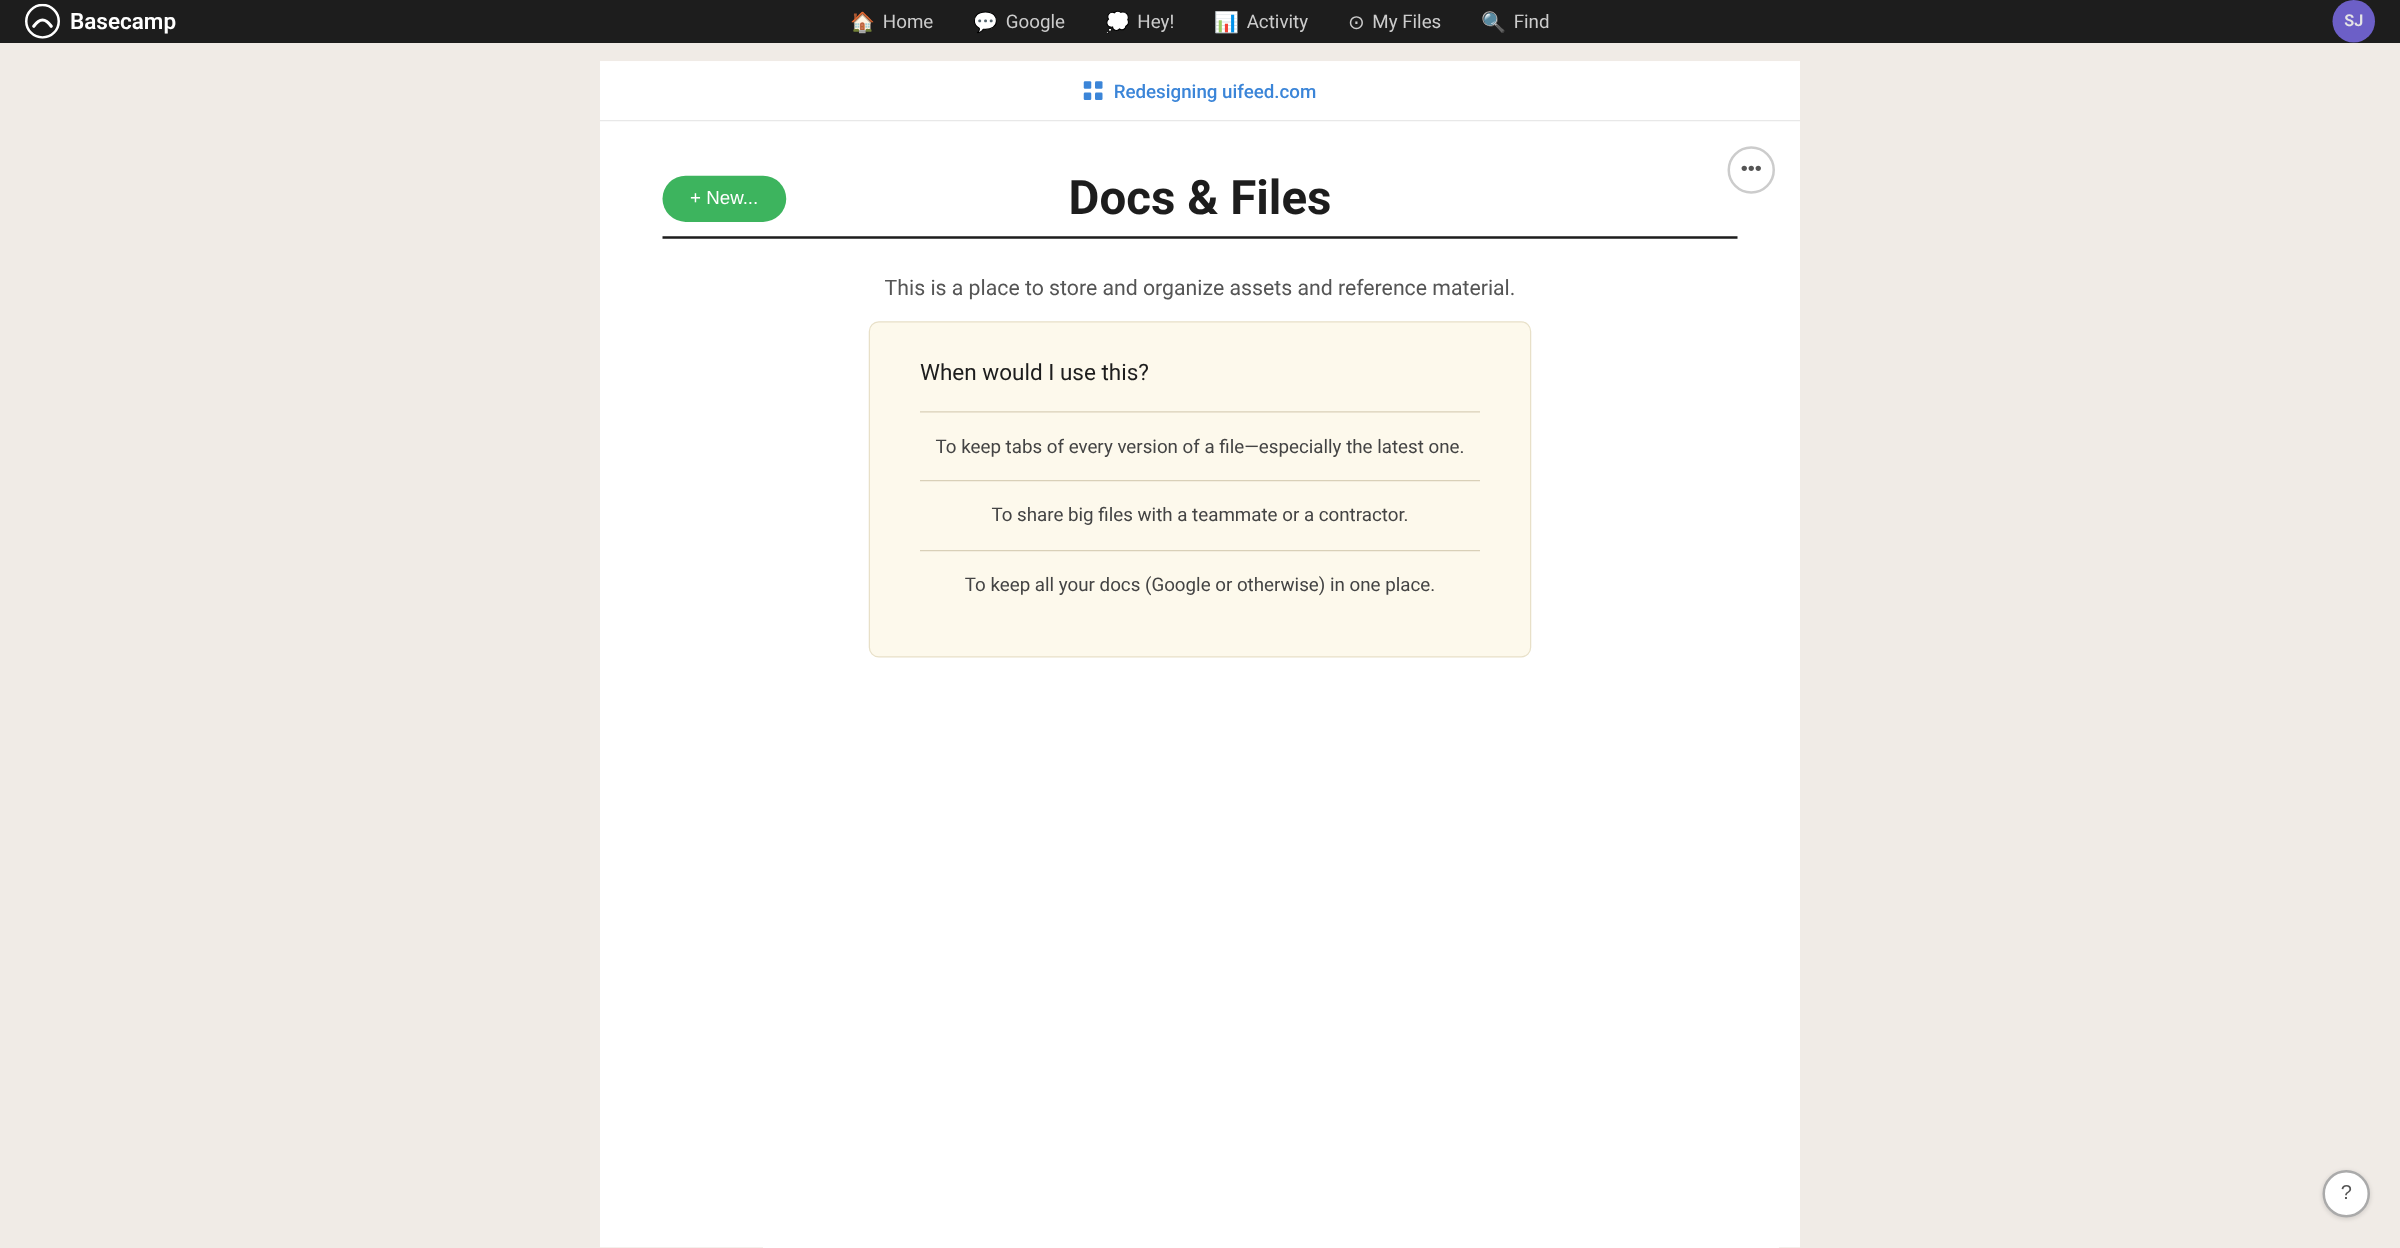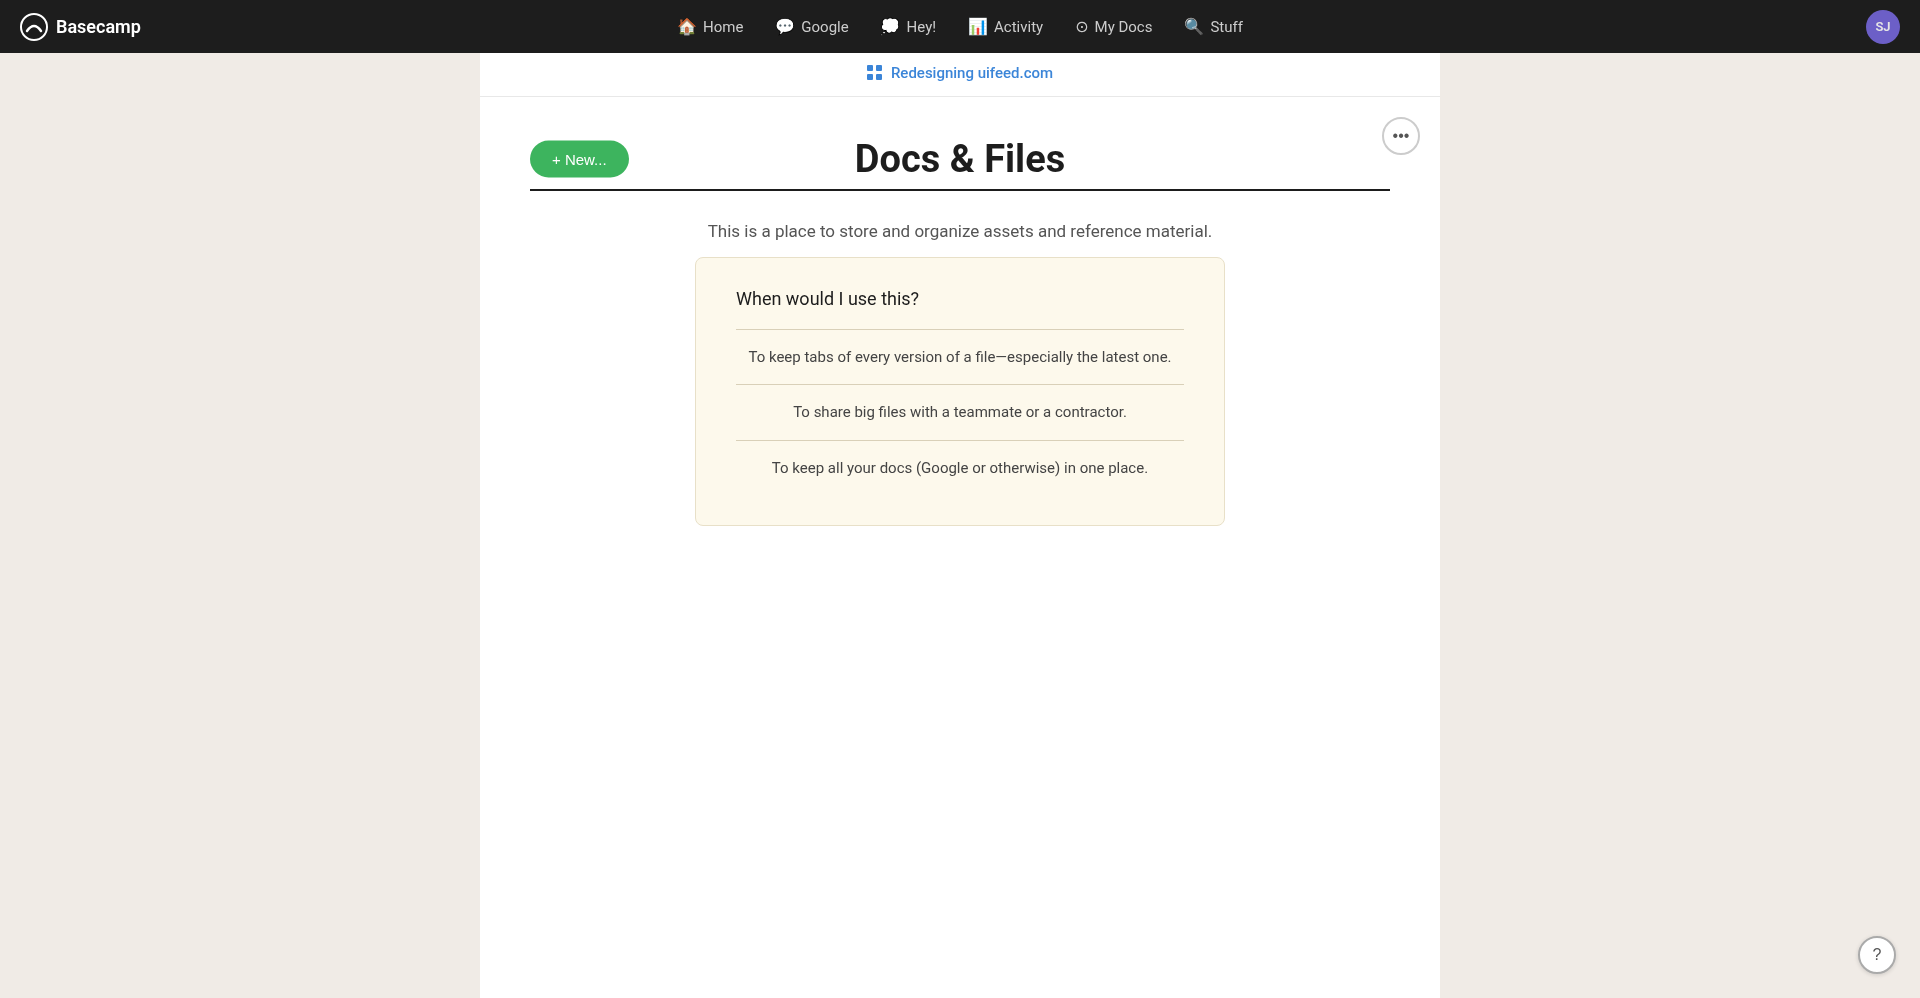--- a/index.html
+++ b/index.html
@@ -15,21 +15,21 @@
       font-family: -apple-system, BlinkMacSystemFont, 'Segoe UI', Roboto, sans-serif;
       overflow: hidden;
     }
 
     
     .top-nav {
       position: fixed;
       top: 0;
       left: 0;
       right: 0;
-      height: 53px;
+      height: 34px;
       background-color: #1d1d1d;
       display: flex;
       align-items: center;
       justify-content: center;
       z-index: 100;
     }
 
     .top-nav-inner {
       display: flex;
       align-items: center;
@@ -303,25 +303,25 @@
       <a class="nav-link" href="#">
         <span class="nav-link-icon">💭</span>
         <span>Hey!</span>
       </a>
       <a class="nav-link" href="#">
         <span class="nav-link-icon">📊</span>
         <span>Activity</span>
       </a>
       <a class="nav-link" href="#">
         <span class="nav-link-icon">⊙</span>
-        <span>My Docs</span>
+        <span>My Files</span>
       </a>
       <a class="nav-link" href="#">
         <span class="nav-link-icon">🔍</span>
-        <span>Stuff</span>
+        <span>Find</span>
       </a>
     </div>
 
     <div class="nav-right">
       <div class="avatar">
         <span>SJ</span>
       </div>
     </div>
   </div>
 </nav>

